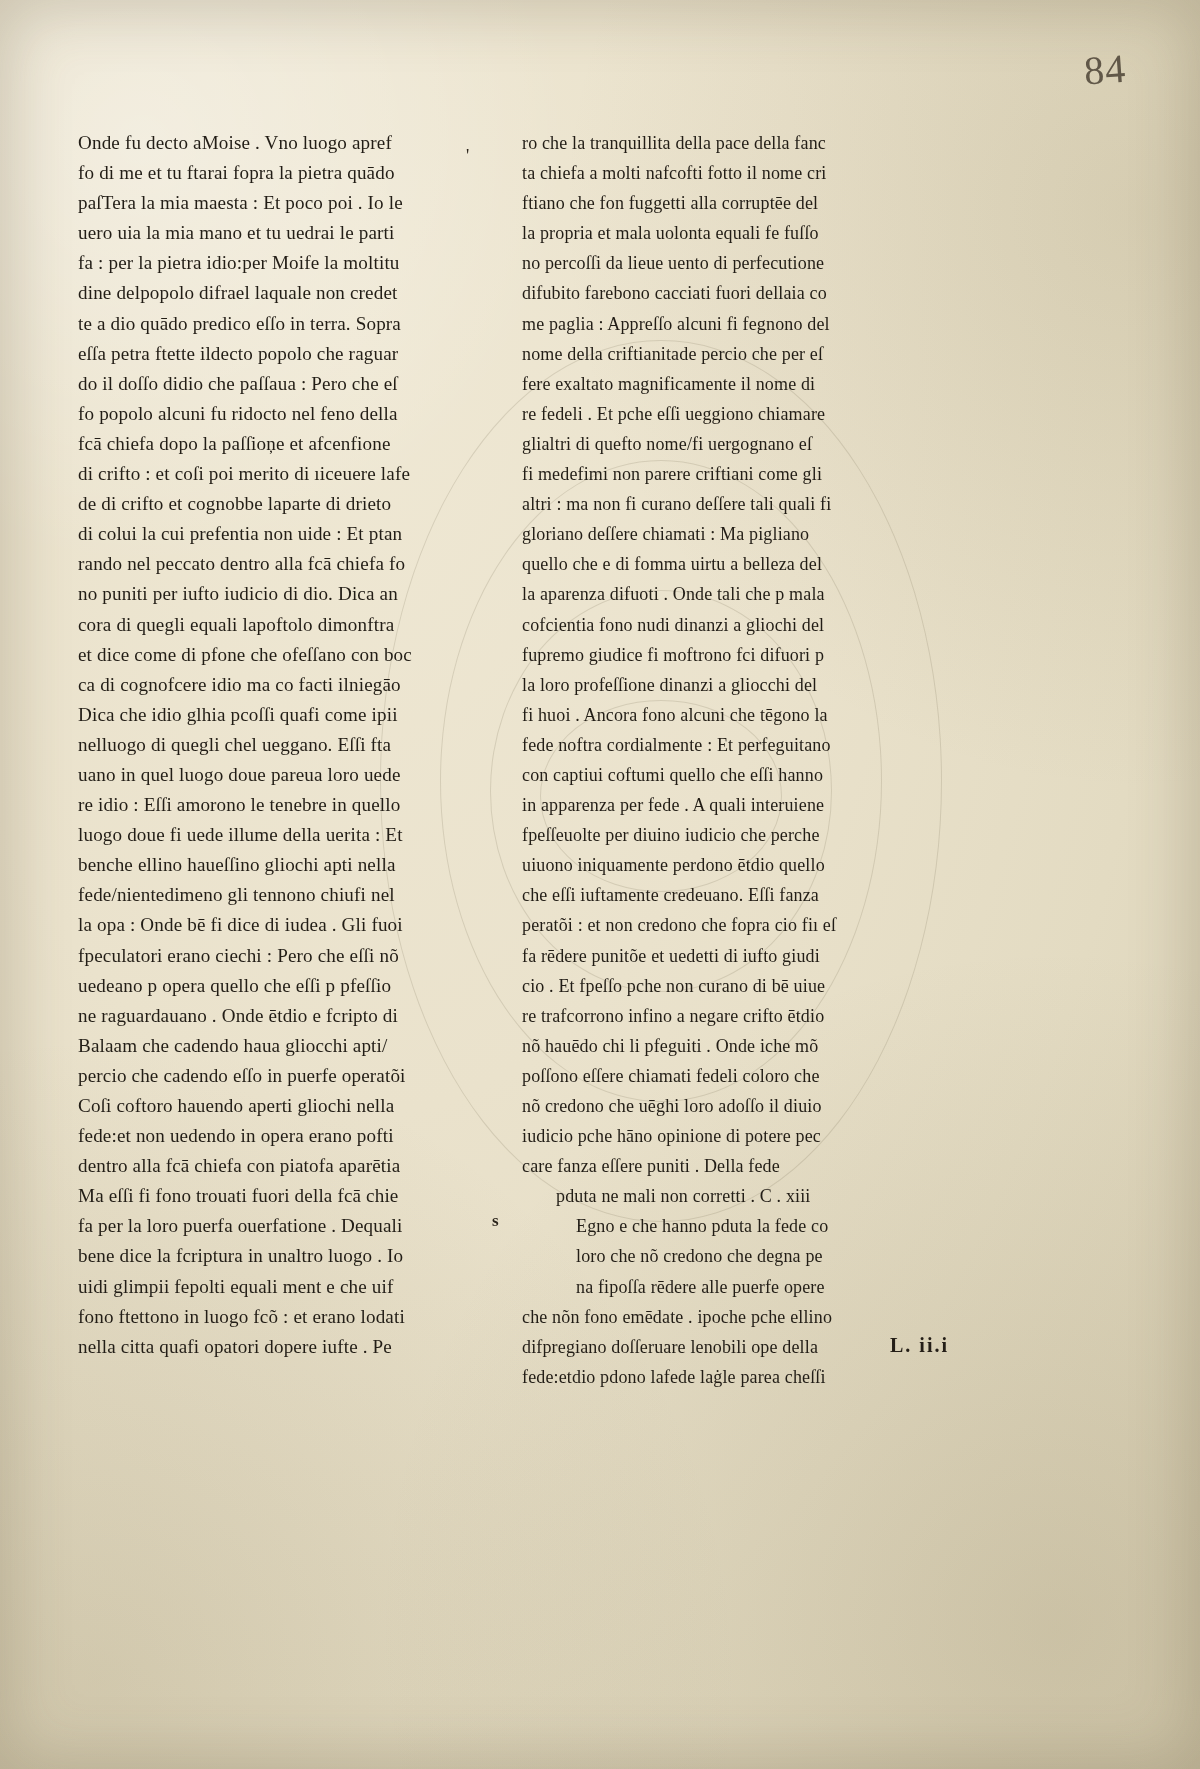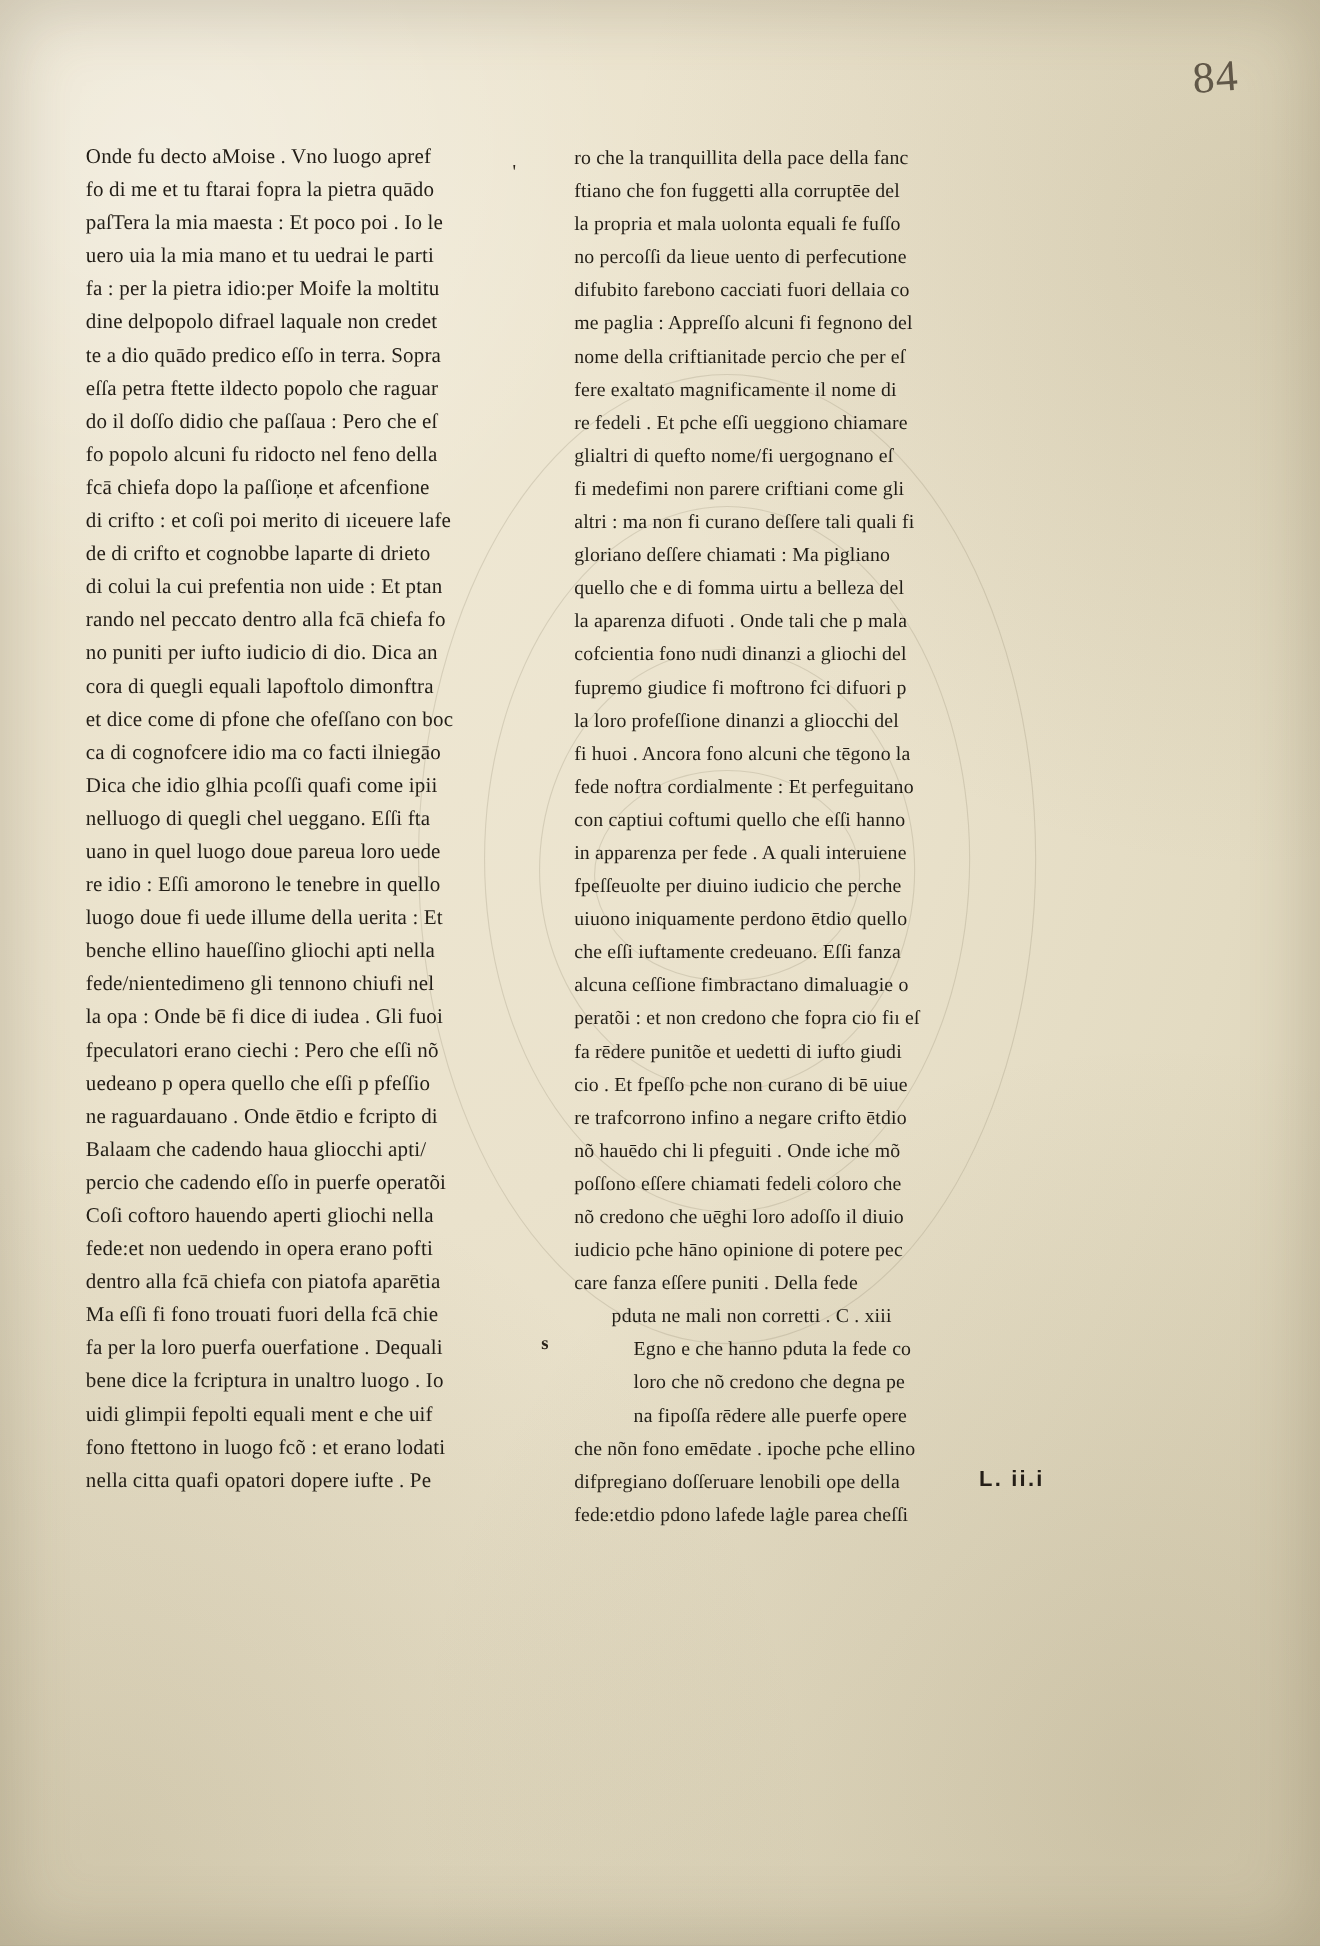--- a/index.html
+++ b/index.html
@@ -81,21 +81,21 @@
     text-rendering: optimizeLegibility;
     transform-origin: left center;
   }
   .col-right .line { font-size: 18px; }
   .line.indent { padding-left: 34px; }
   .line.indent2 { padding-left: 54px; }
   .signature {
     position: absolute;
     left: 890px;
     top: 1334px;
-    font-family: Liberation Sans, sans-serif;
+    font-family: Liberation Serif, serif;
     font-size: 20px;
     font-weight: bold;
     color: #241e17;
     letter-spacing: 2px;
   }
   .marginal-dot {
     position: absolute;
     left: 492px;
     top: 1211px;
     font-size: 17px;
@@ -174,20 +174,21 @@
       <div class="line">Ma eſſi fi fono trouati fuori della fcā chie</div>
       <div class="line">fa per la loro puerfa ouerfatione . Dequali</div>
       <div class="line">bene dice la fcriptura in unaltro luogo . Io</div>
       <div class="line">uidi glimpii fepolti equali ment e che uif</div>
       <div class="line">fono ftettono in luogo fcõ : et erano lodati</div>
       <div class="line">nella citta quafi opatori dopere iufte . Pe</div>
     </div>
 
     <div class="column col-right">
       <div class="line">ro che la tranquillita della pace della fanc</div>
+      <div class="line">ta chiefa a molti nafcofti fotto il nome cri</div>
       <div class="line">ftiano che fon fuggetti alla corruptēe del</div>
       <div class="line">la propria et mala uolonta equali fe fuſſo</div>
       <div class="line">no percoſſi da lieue uento di perfecutione</div>
       <div class="line">difubito farebono cacciati fuori dellaia co</div>
       <div class="line">me paglia : Appreſſo alcuni fi fegnono del</div>
       <div class="line">nome della criftianitade percio che per eſ</div>
       <div class="line">fere exaltato magnificamente il nome di</div>
       <div class="line">re fedeli . Et pche eſſi ueggiono chiamare</div>
       <div class="line">glialtri di quefto nome/fi uergognano eſ</div>
       <div class="line">fi medefimi non parere criftiani come gli</div>
@@ -198,21 +199,20 @@
       <div class="line">cofcientia fono nudi dinanzi a gliochi del</div>
       <div class="line">fupremo giudice fi moftrono fci difuori p</div>
       <div class="line">la loro profeſſione dinanzi a gliocchi del</div>
       <div class="line">fi huoi . Ancora fono alcuni che tēgono la</div>
       <div class="line">fede noftra cordialmente : Et perfeguitano</div>
       <div class="line">con captiui coftumi quello che eſſi hanno</div>
       <div class="line">in apparenza per fede . A quali interuiene</div>
       <div class="line">fpeſſeuolte per diuino iudicio che perche</div>
       <div class="line">uiuono iniquamente perdono ētdio quello</div>
       <div class="line">che eſſi iuftamente credeuano. Eſſi fanza</div>
-      <div class="line">alcuna ceſſione fimbractano dimaluagie o</div>
       <div class="line">peratõi : et non credono che fopra cio fiı eſ</div>
       <div class="line">fa rēdere punitõe et uedetti di iufto giudi</div>
       <div class="line">cio . Et fpeſſo pche non curano di bē uiue</div>
       <div class="line">re trafcorrono infino a negare crifto ētdio</div>
       <div class="line">nõ hauēdo chi li pfeguiti . Onde iche mõ</div>
       <div class="line">poſſono eſſere chiamati fedeli coloro che</div>
       <div class="line">nõ credono che uēghi loro adoſſo il diuio</div>
       <div class="line">iudicio pche hāno opinione di potere pec</div>
       <div class="line">care fanza eſſere puniti .        Della fede</div>
       <div class="line indent">pduta ne mali non corretti .        C . xiii</div>

